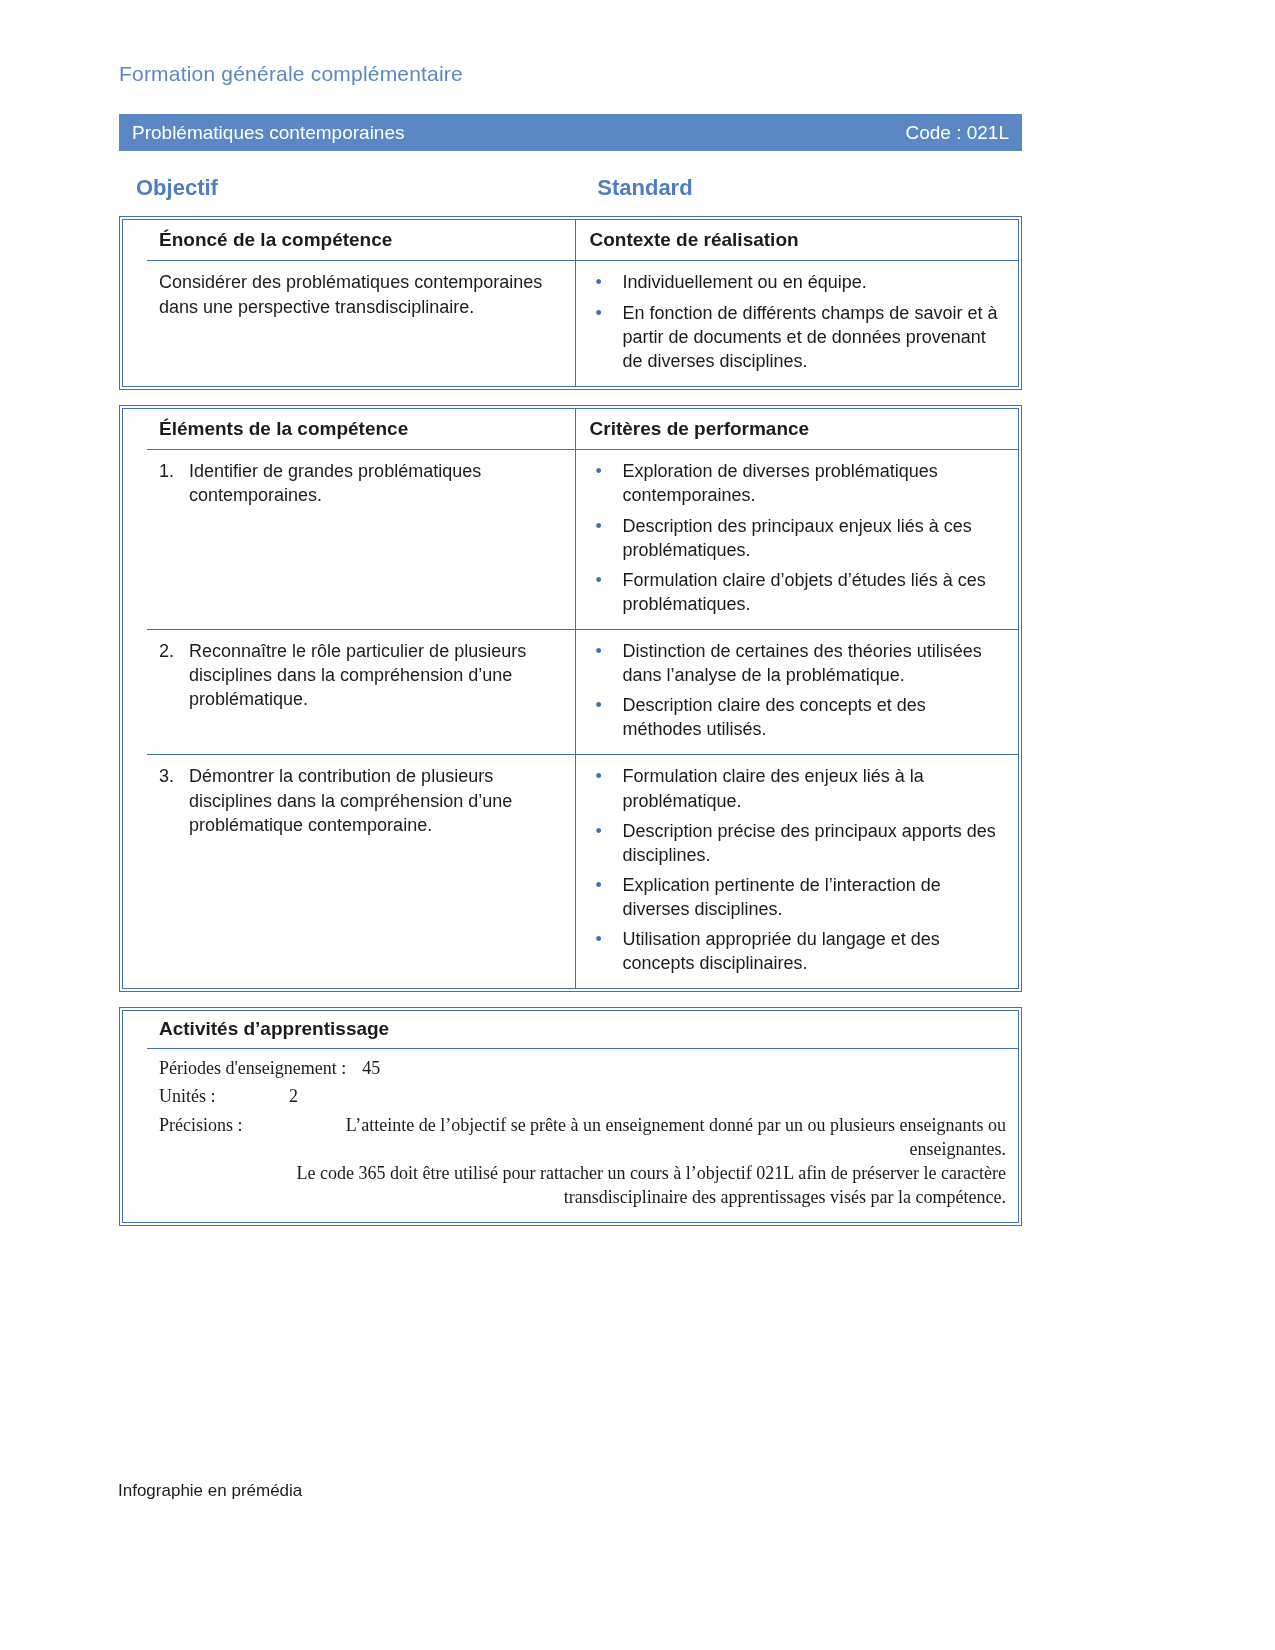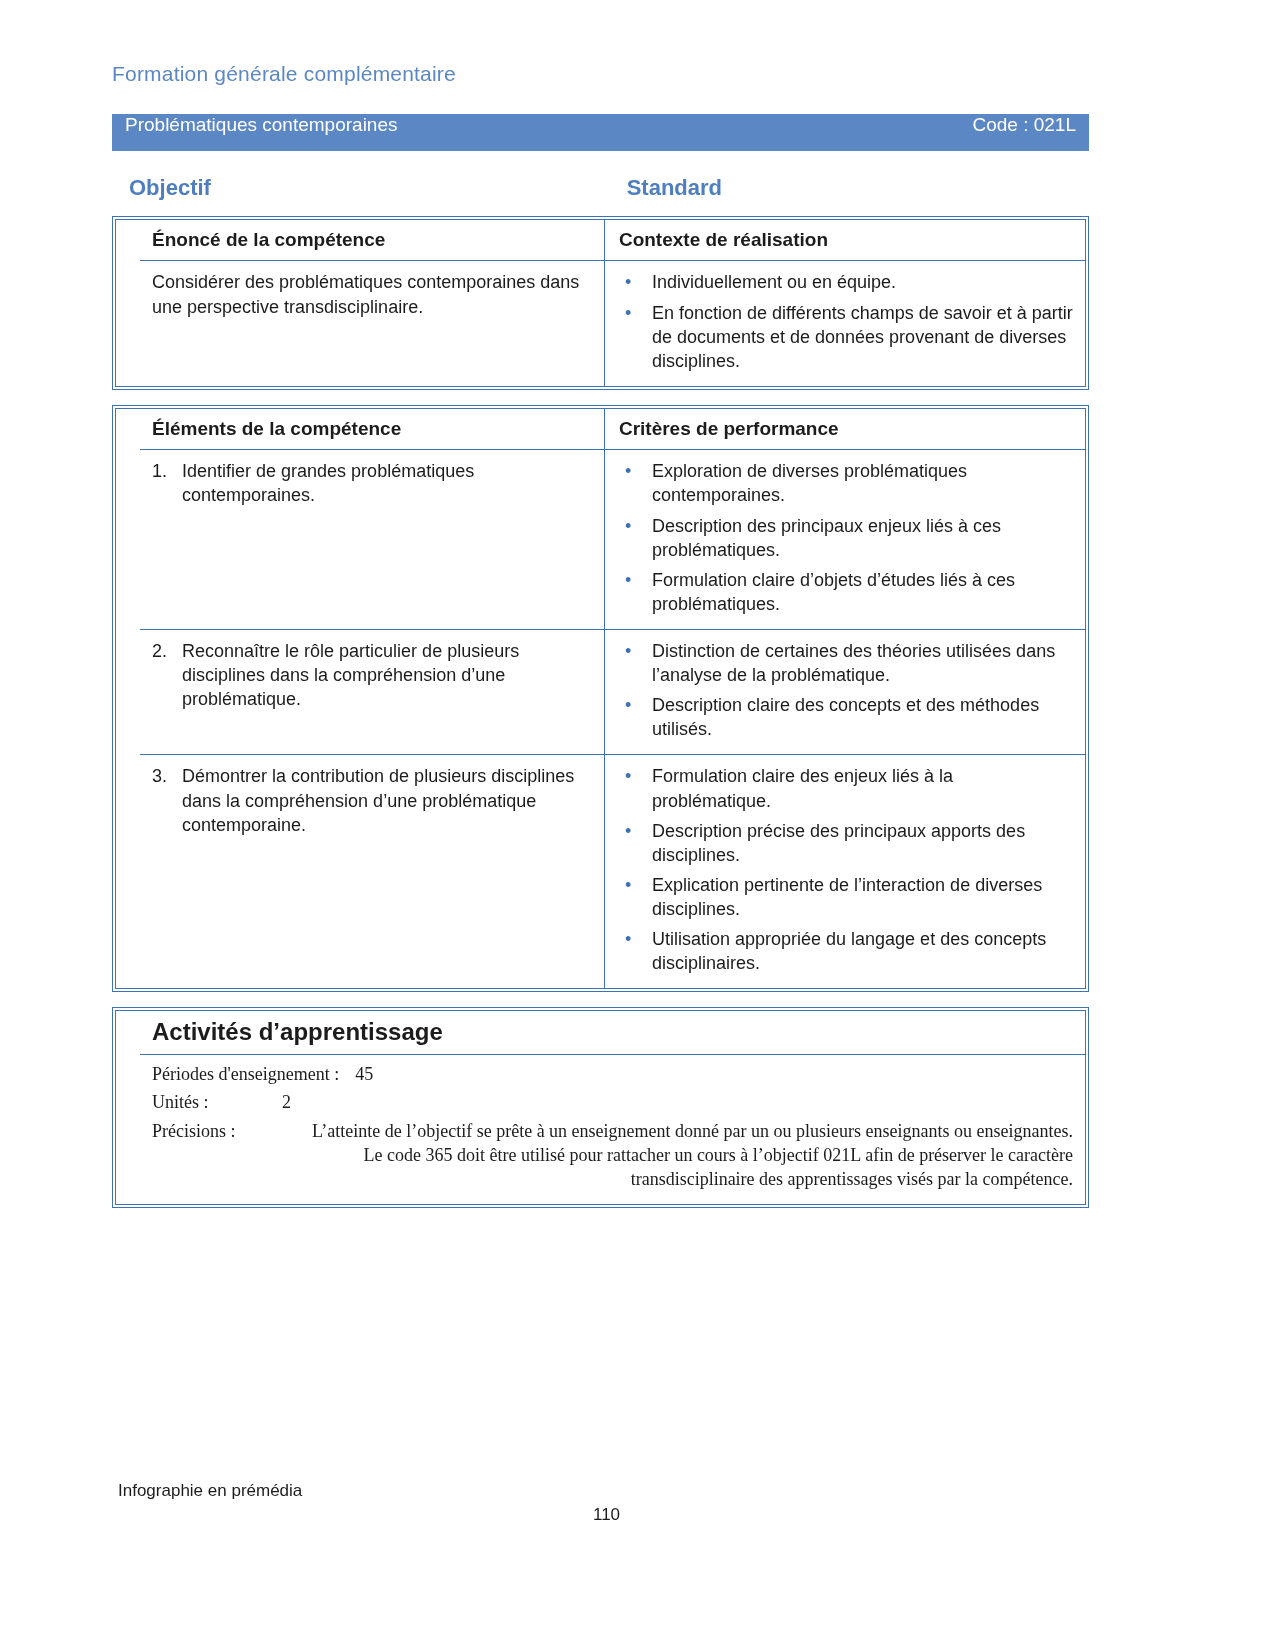--- a/index.html
+++ b/index.html
@@ -9,39 +9,40 @@
   .page {
     position: relative;
     width: 1275px;
     height: 1650px;
     background: #ffffff;
     color: #1c1c1c;
     overflow: hidden;
   }
   .content {
     position: absolute;
-    left: 112px;
+    left: 119px;
     top: 0;
-    width: 977px;
+    width: 903px;
   }
 
   .section-title {
     margin-top: 62px;
     color: #5b87c4;
     font-size: 21px;
     letter-spacing: 0.2px;
   }
 
   .banner {
     margin-top: 28px;
     background: #5b87c4;
     color: #ffffff;
     font-size: 19px;
     height: 37px;
     display: flex;
+    align-items: center;
     justify-content: space-between;
     padding: 0 13px;
   }
 
   .col-titles { display: flex; margin-top: 24px; }
   .ct-left { width: 49.2%; flex: none; }
   .ct-left, .ct-right {
     color: #4d7ec0;
     font-weight: bold;
     font-size: 22px;
@@ -69,21 +70,21 @@
   .num { width: 30px; flex: none; }
   .numtext { flex: 1; }
 
   .bi { display: flex; margin-bottom: 6px; }
   .bi:last-child { margin-bottom: 0; }
   .dot { width: 33px; padding-left: 6px; flex: none; color: #3f72b4; }
   .bt { flex: 1; }
 
   .athead {
     font-weight: bold;
-    font-size: 24px;
+    font-size: 19px;
     padding: 7px 12px 8px;
     border-bottom: 1px solid #3f72b4;
   }
   .abody { padding: 7px 12px 13px; font-size: 18px; line-height: 1.34; }
   .act-row { display: flex; margin-bottom: 4px; font-family: Liberation Serif, serif; }
   .act-row:last-child { margin-bottom: 0; }
   .alabel { min-width: 130px; padding-right: 16px; flex: none; }
   .avalue { flex: 1; }
   .avalue .pline { margin: 0 0 0 0; text-align: right; }
 
@@ -243,14 +244,13 @@
               <div class="pline">Le code 365 doit être utilisé pour rattacher un cours à l’objectif 021L afin de préserver le caractère transdisciplinaire des apprentissages visés par la compétence.</div>
             </span>
           </div>
         </div>
       </div>
     </div>
 
   </div>
 
   <div class="footer-left">Infographie en prémédia</div>
-  <div class="page-number">110</div>
 </div>
 
 </body></html>

